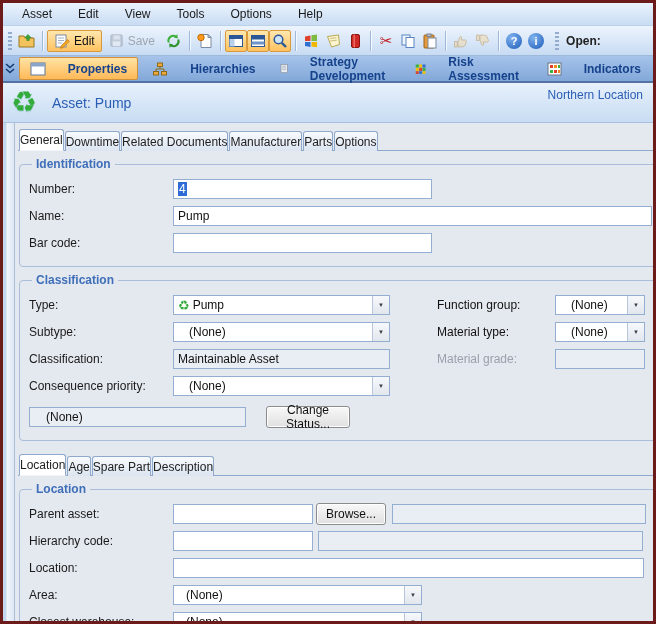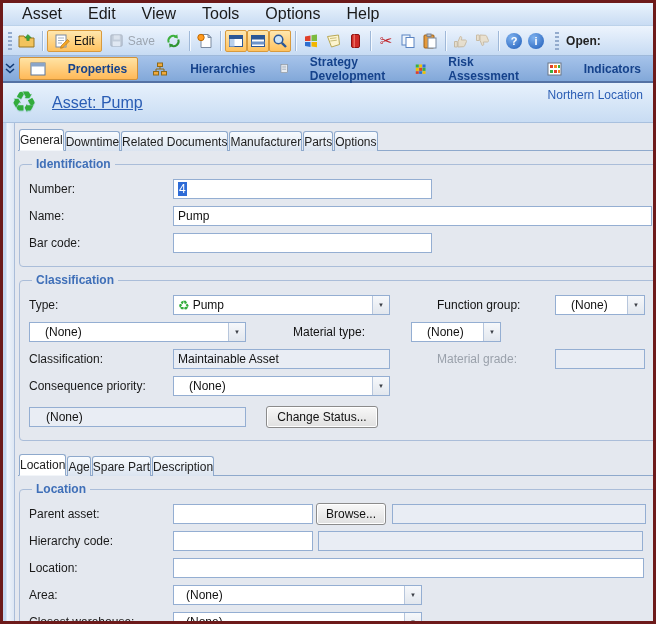--- a/index.html
+++ b/index.html
@@ -4,21 +4,21 @@
 <style>
   * { box-sizing: border-box; margin: 0; padding: 0; }
   html,body { width:656px; height:624px; }
   body { font-family: "Liberation Sans", sans-serif; font-size:12px; color:#111; }
   .window { width:656px; height:624px; border:3px solid #6d1a1a; background:#e4e8ef;
             display:flex; flex-direction:column; overflow:hidden; }
 
   
   .menubar { height:23px; flex:0 0 23px; display:flex; align-items:center;
              background:linear-gradient(#eaf3fd, #c9dcf3); border-bottom:1px solid #bcd2ea; padding-left:6px; }
-  .menu-item { padding:3px 13px; font-size:16px; color:#1a1a1a; cursor:default; }
+  .menu-item { padding:3px 13px; font-size:12px; color:#1a1a1a; cursor:default; }
 
   
   .toolbar { height:30px; flex:0 0 30px; display:flex; align-items:center;
              background:linear-gradient(#edf4fd, #c7dbf3); border-bottom:1px solid #9fb9da; padding:0 2px; }
   .grip { width:4px; height:18px; margin:0 3px;
           background:repeating-linear-gradient(180deg,#93abcd 0 2px, transparent 2px 4px); }
   .sep { width:1px; height:20px; background:#9fb8d8; margin:0 4px; box-shadow:1px 0 0 #f4f9ff; }
   .tbtn { height:22px; min-width:22px; display:flex; align-items:center; justify-content:center;
           gap:4px; padding:0 2px; border:1px solid transparent; border-radius:2px; }
   .tbtn svg { display:block; }
@@ -38,21 +38,21 @@
   .chev { width:20px; display:flex; align-items:center; justify-content:center; }
   .navtab { display:flex; align-items:center; gap:22px; padding:0 12px; font-weight:bold; color:#15428b; font-size:12px; }
   .navtab.active { background:linear-gradient(#ffe3a4,#ffb958); border:1px solid #d0913a; border-radius:2px; margin:1px 2px; padding:0 10px; }
   .navtab svg { display:block; }
 
   
   .header { height:40px; flex:0 0 40px; display:flex; align-items:center;
             background:linear-gradient(#e7f1fc, #c8dcf3); border-bottom:1px solid #a8c0de; padding:0 10px 0 8px; }
   .recycle { font-size:29px; color:#33ac3c; line-height:1; margin-right:15px; text-shadow:0 1px 1px #9cc; }
   .hgroup { flex:1; }
-  .htitle { font-size:16px; color:#2a5db4;text-decoration:underline; }
+  .htitle { font-size:14px; color:#2a5db4; }
   .hsub { font-size:12px; color:#2a5db4; margin-top:1px; }
   .hloc { font-size:12px; color:#2a5db4; align-self:flex-start; margin-top:5px; }
 
   
   .content { flex:1; display:flex; background:#e4e8ef; overflow:hidden; }
   .leftstrip { flex:0 0 12px; background:linear-gradient(90deg,#c3d6ee 0,#c3d6ee 3px,#f0f5fb 4px,#dde7f4 11px);
                border-right:1px solid #aabdd9; }
   .page { flex:1; padding:6px 6px 0 3px; }
 
   
@@ -84,21 +84,21 @@
   .mini-recycle { font-size:13px; color:#33ac3c; line-height:1; }
 
   
   .w-num { width:259px; } .w-name { width:479px; }
   .w-left { width:217px; } .w-right { width:90px; }
   .rlabel { width:118px; flex:0 0 118px; margin-left:47px; font-size:12px; }
   .w-area { width:249px; }
   .w-pa { width:140px; } .w-paro { width:254px; margin-left:6px; } .w-hcro { width:325px; margin-left:5px; }
   .w-loc { width:471px; }
   .btn-browse { width:70px; margin-left:3px; }
-  .btn-status { width:112px; margin-left:20px; }
+  .btn-status { width:84px; margin-left:20px; }
 </style>
 </head>
 <body>
 
 <div class="window">
 
   <div class="menubar">
     <span class="menu-item">Asset</span>
     <span class="menu-item">Edit</span>
     <span class="menu-item">View</span>
@@ -342,20 +342,21 @@
             </span>
             <span class="carw">▼</span>
           </div>
           <span class="rlabel">Function group:</span>
           <div class="combo w-right">
             <span class="cval nopad">(None)</span>
             <span class="carw">▼</span>
           </div>
         </div>
         <div class="frow">
+          <span class="flabel">Subtype:</span>
           <div class="combo w-left">
             <span class="cval nopad">(None)</span>
             <span class="carw">▼</span>
           </div>
           <span class="rlabel">Material type:</span>
           <div class="combo w-right">
             <span class="cval nopad">(None)</span>
             <span class="carw">▼</span>
           </div>
         </div>

